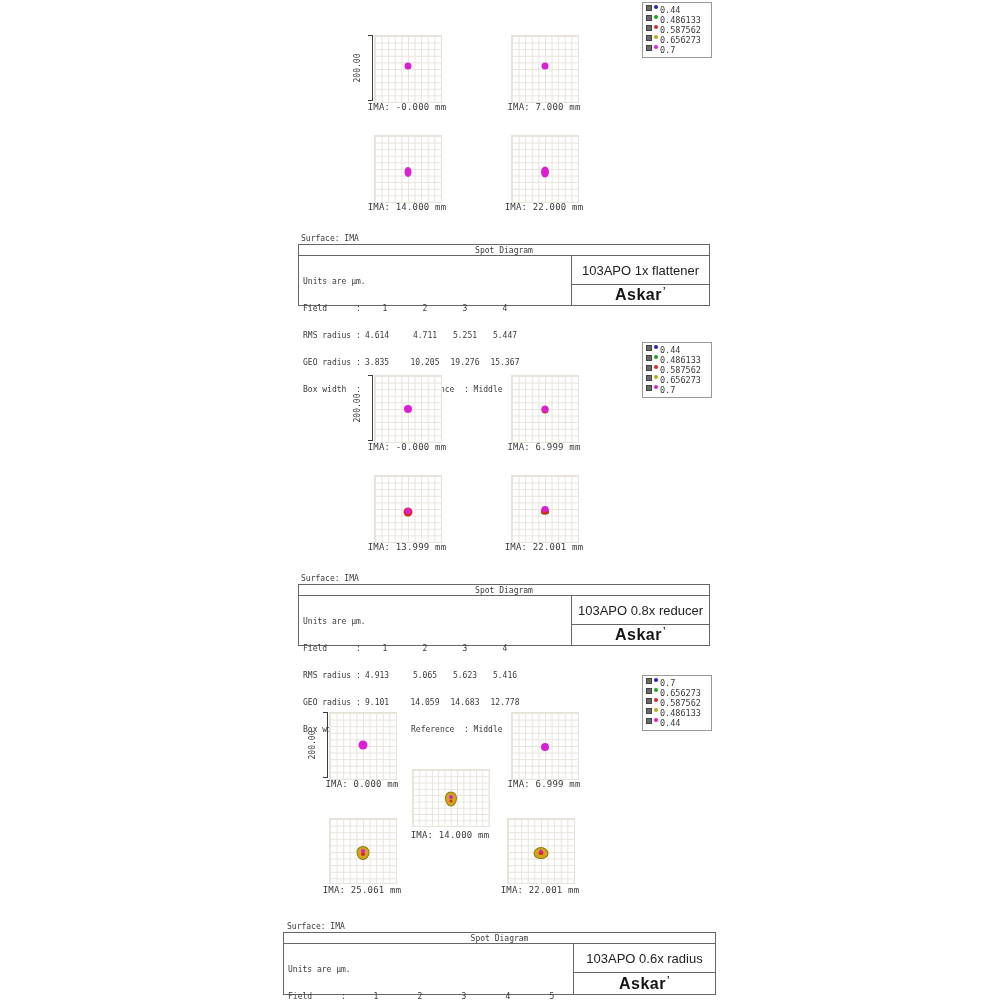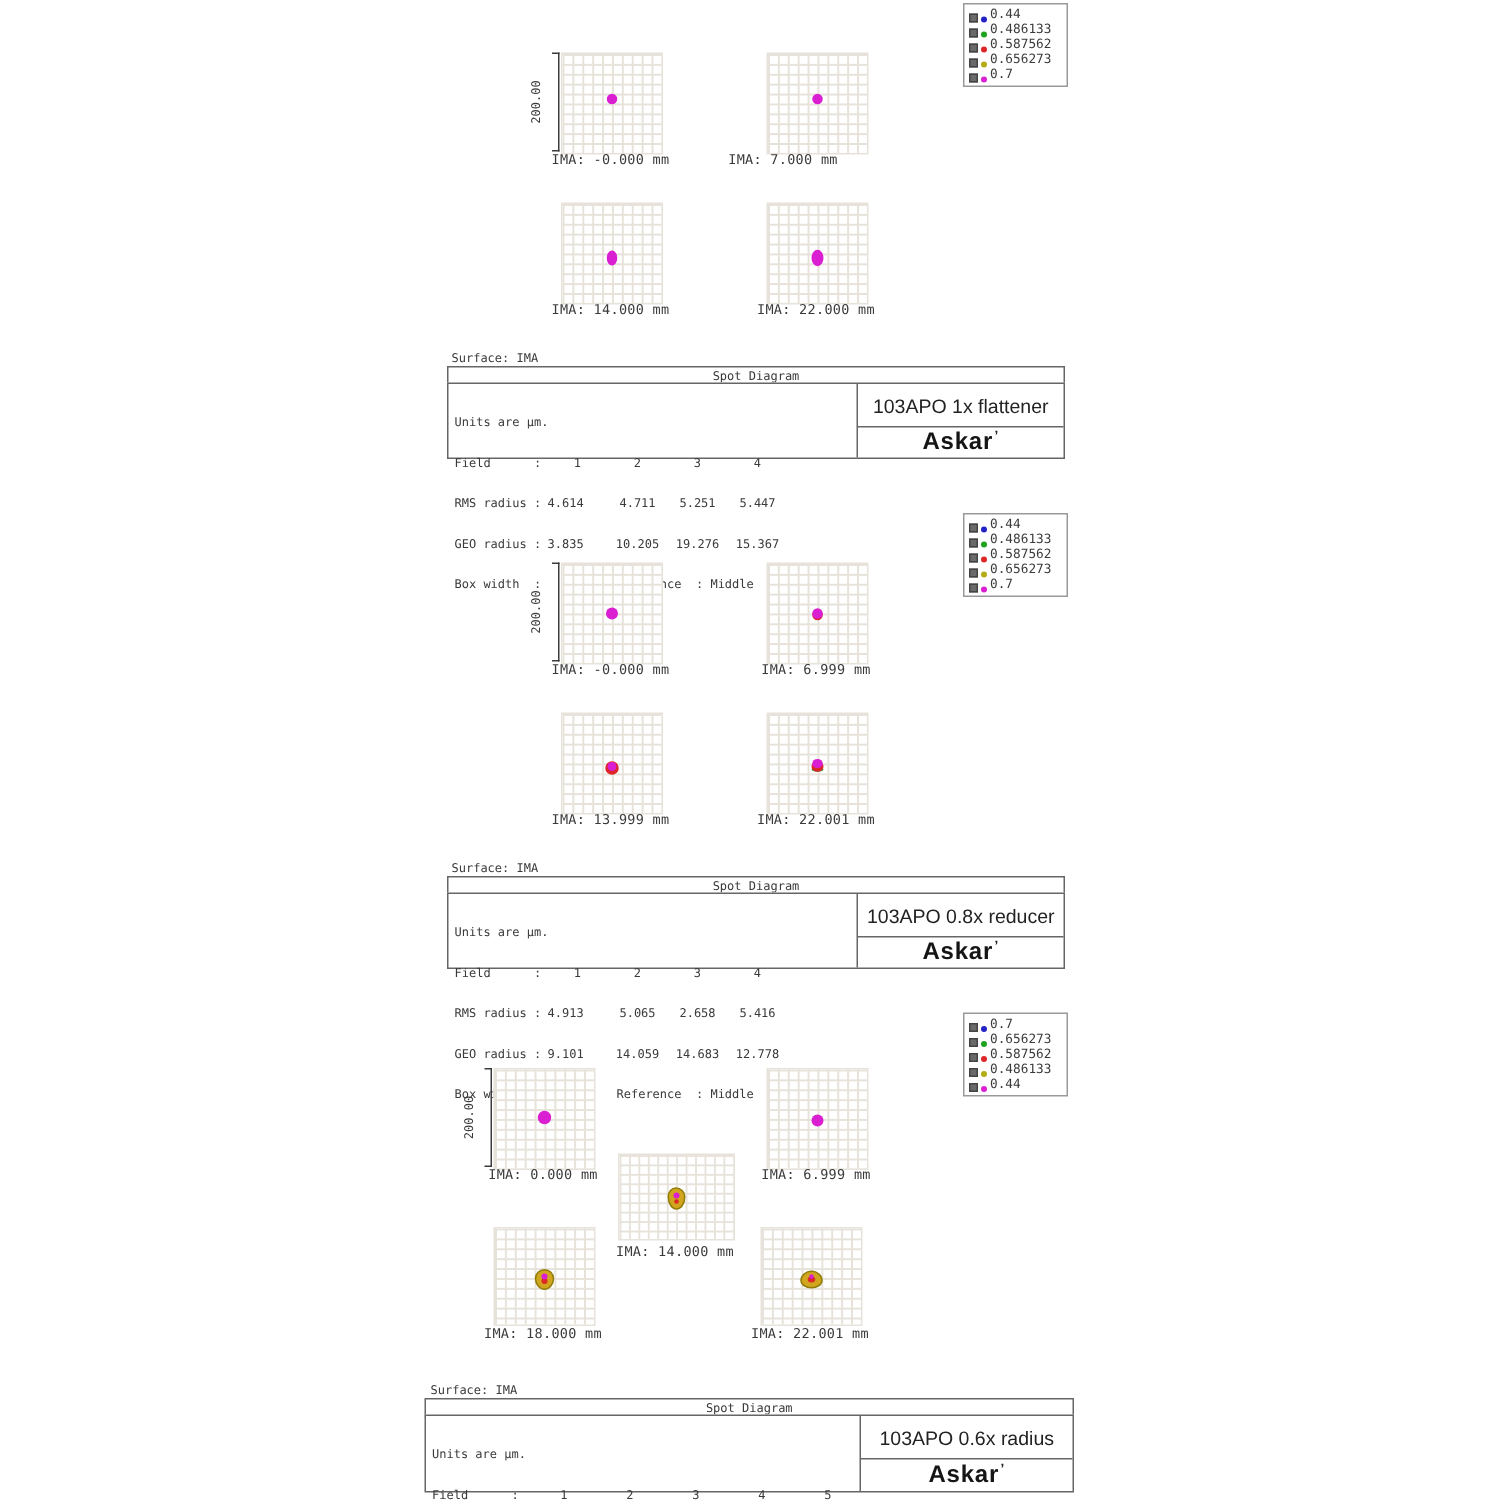--- a/index.html
+++ b/index.html
@@ -1,21 +1,21 @@
 <!DOCTYPE html>
 <html style="--magenta: #da1fd2; --red: #dd2626; --green: #1fa31f; --blue: #2222c8; --lyellow: #b4ac14; --yellow: #d2a51e; --olive: #8f7d08; --gridline: #e7e3db; --axis: #3c3c3c; --text: #3a3a3a;"><head>
 <meta charset="utf-8">
 <style>
   html,body{margin:0;padding:0;background:#fff;}
   .page{position:relative;width:1000px;height:1000px;background:#fff;outline:1px solid #e2e2e2;
         font-family:"DejaVu Sans Mono","Liberation Mono",monospace;color:var(--text);overflow:hidden;}
   .panel{position:absolute;left:0;width:1000px;}
   
   .legend{position:absolute;left:642px;width:62px;border:1px solid #999;background:#fff;padding:2px 3px;}
-  .lg-row{display:flex;align-items:flex-end;height:10px;gap:2px;}
+  .lg-row{display:flex;align-items:flex-start;height:10px;gap:2px;}
   .lg-sq{width:4px;height:4px;background:#6a6a6a;border:1px solid #444;flex:none;}
   .lg-dot{width:4px;height:4px;border-radius:50%;flex:none;}
   .lg-dot.b{background:var(--blue);} .lg-dot.g{background:var(--green);} .lg-dot.r{background:var(--red);}
   .lg-dot.y{background:var(--lyellow);} .lg-dot.m{background:var(--magenta);}
   .lg-lbl{font-size:8.5px;line-height:10px;white-space:pre;}
   
   .grid{position:absolute;border:1px solid var(--gridline);background-color:#fff;
         background-image:linear-gradient(var(--gridline) 1px,transparent 1px),
                          linear-gradient(90deg,var(--gridline) 1px,transparent 1px);
         background-size:6.6px 6.6px;}
@@ -94,21 +94,21 @@
       <div class="spot" style="left:33px;top:30px">
           <i class="sh mag" style="width:7px;height:7px"></i>
         </div>
     </div>
     <div class="grid" style="left:511px;top:35px;width:66px;height:66px">
       <div class="spot" style="left:33px;top:30px">
           <i class="sh mag" style="width:7px;height:7px"></i>
         </div>
     </div>
     <div class="ima" style="left:337px;top:102px">IMA: -0.000 mm</div>
-    <div class="ima" style="left:452px;top:102px">IMA: 7.000 mm</div>
+    <div class="ima" style="left:474px;top:102px">IMA: 7.000 mm</div>
 
     <div class="grid" style="left:374px;top:135px;width:66px;height:66px">
       <div class="spot" style="left:33px;top:36px">
           <i class="sh mag" style="width:7px;height:10px"></i>
         </div>
     </div>
     <div class="grid" style="left:511px;top:135px;width:66px;height:66px">
       <div class="spot" style="left:33px;top:36px">
           <i class="sh mag" style="width:8px;height:11px"></i>
         </div>
@@ -233,21 +233,21 @@
           <span class="tlb">Field      :</span>
           <span class="tv">1</span>
           <span class="tv">2</span>
           <span class="tv">3</span>
           <span class="tv">4</span>
         </div>
         <div class="trow">
           <span class="tlb">RMS radius :</span>
           <span class="tv v1">4.913</span>
           <span class="tv">5.065</span>
-          <span class="tv">2.658</span>
+          <span class="tv">5.623</span>
           <span class="tv">5.416</span>
         </div>
         <div class="trow">
           <span class="tlb">GEO radius :</span>
           <span class="tv v1">9.101</span>
           <span class="tv">14.059</span>
           <span class="tv">14.683</span>
           <span class="tv">12.778</span>
         </div>
         <div class="boxrow">
@@ -331,21 +331,21 @@
           <i class="sh mag" style="width:4px;height:4px;top:-2px"></i>
         </div>
     </div>
     <div class="grid" style="left:507px;top:145px;width:66px;height:64px">
       <div class="spot" style="left:33px;top:34px">
           <i class="sh yel" style="width:13px;height:10px;border-radius:50% 50% 50% 50% / 55% 55% 45% 45%"></i>
           <i class="sh red" style="width:5px;height:4px"></i>
           <i class="sh mag" style="width:3px;height:3px;top:-2px"></i>
         </div>
     </div>
-    <div class="ima" style="left:292px;top:212px">IMA: 18.000 mm</div>
+    <div class="ima" style="left:292px;top:212px">IMA: 25.061 mm</div>
     <div class="ima" style="left:470px;top:212px">IMA: 22.001 mm</div>
 
     <div class="surf" style="left:287px;top:249px">Surface: IMA</div>
     <div class="thead" style="left:283px;top:259px;width:431px">Spot Diagram</div>
     <div class="tmain" style="left:283px;top:270px;width:431px;height:50px">
       <div class="tleft" style="width:290px">
         <div class="tline">Units are µm.</div>
         <div class="trow five">
           <span class="tlb">Field      :</span>
           <span class="tv">1</span>

